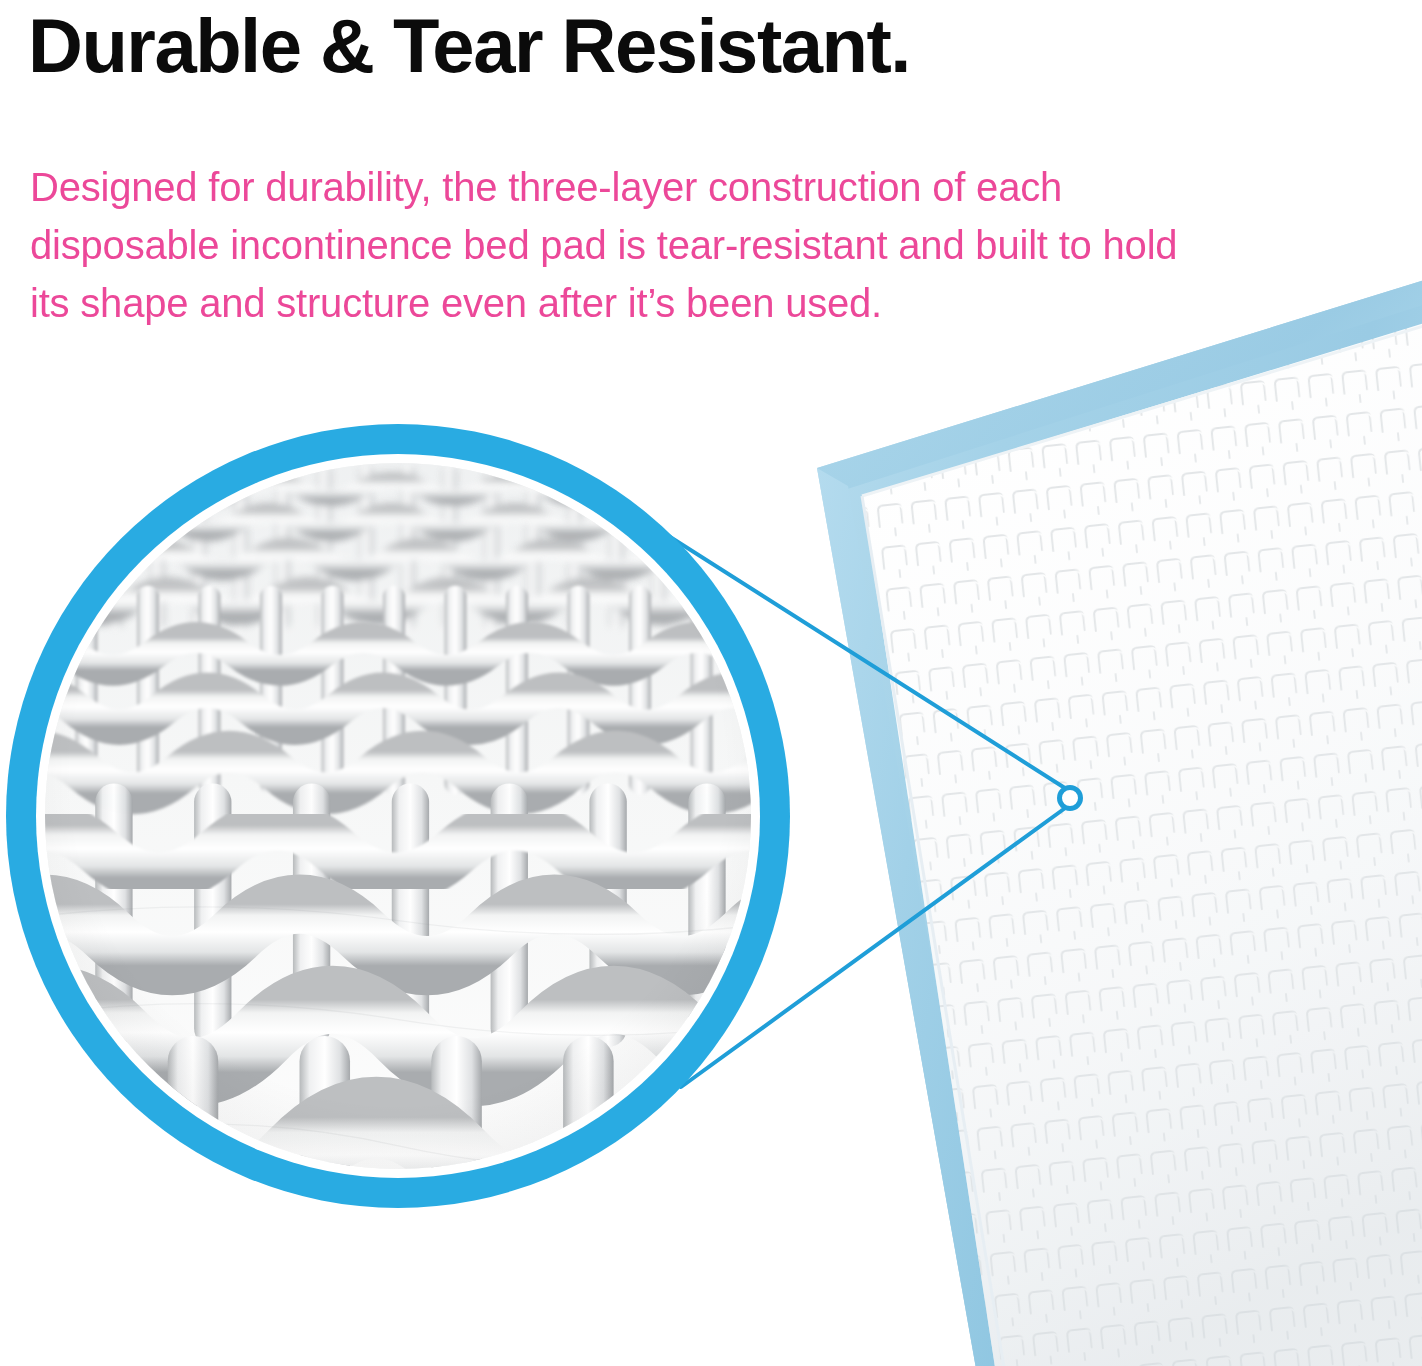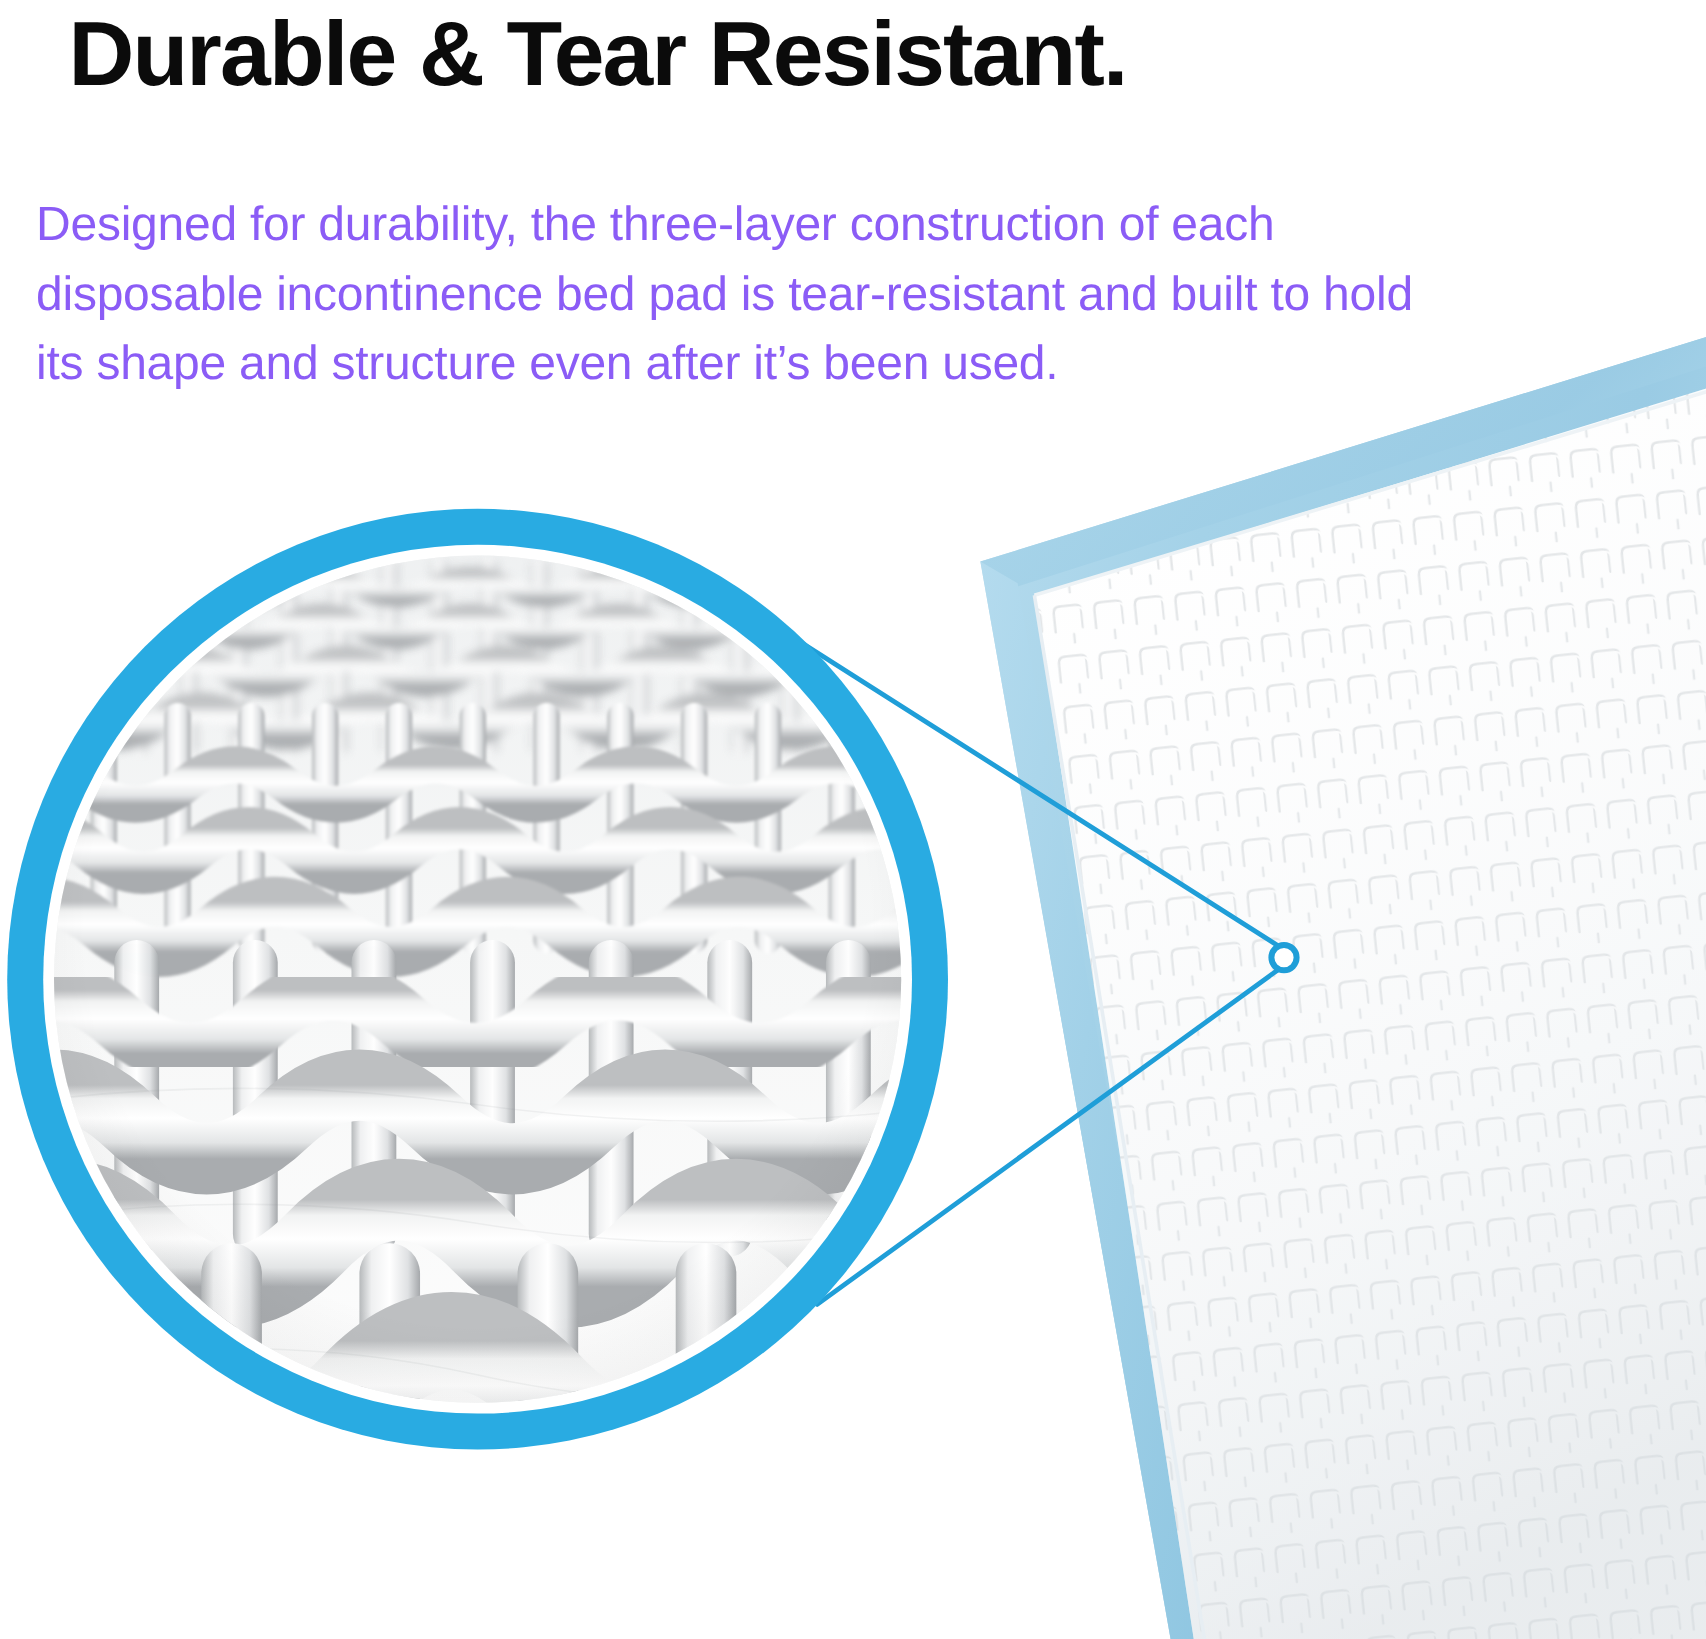--- a/index.html
+++ b/index.html
@@ -27,32 +27,31 @@
     position: absolute;
     left: 28px;
     top: 2px;
     font-size: 76px;
     line-height: 88px;
     font-weight: 700;
     letter-spacing: -1.5px;
     color: #0b0b0b;
     white-space: nowrap;
     font-family: "Liberation Sans", sans-serif;
-    margin-left: 29px;
   }
   .body-copy {
     position: absolute;
     left: 30px;
     top: 158px;
     width: 1180px;
     font-size: 40px;
     line-height: 58px;
     font-weight: 400;
     letter-spacing: -0.2px;
-    color: #8b5cf6;
+    color: #ec4899;
     font-family: "Liberation Sans", sans-serif;
   }
 
   
   #pad-stage {
     position: absolute;
     left: 0;
     top: 0;
     width: 1422px;
     height: 1366px;

